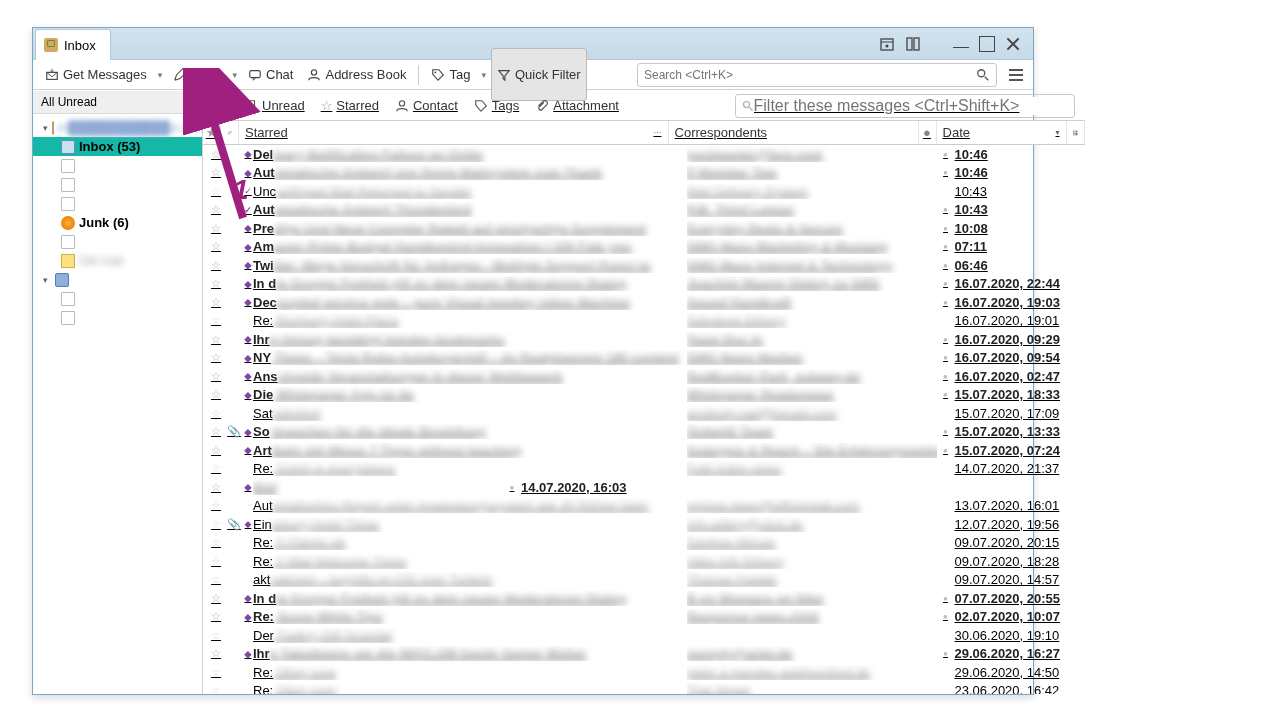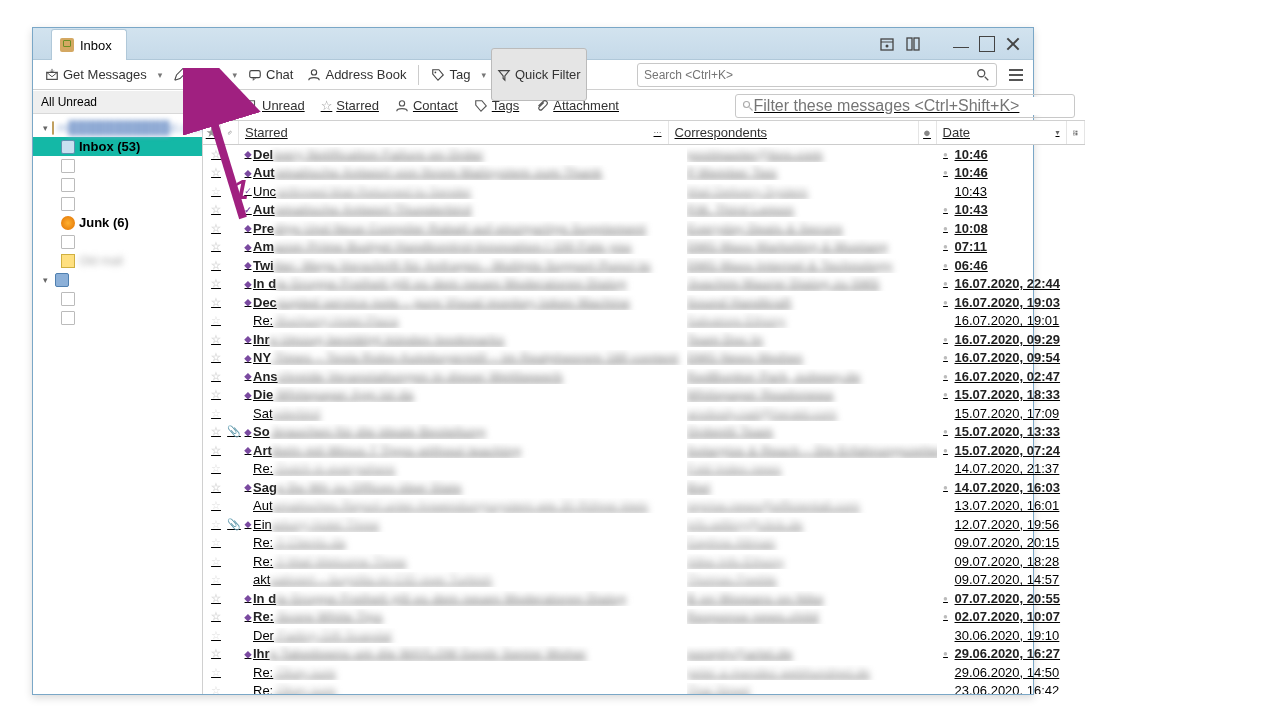--- a/index.html
+++ b/index.html
@@ -1,21 +1,21 @@
 <!DOCTYPE html>
 <html><head>
 <meta charset="utf-8">
 <style>
 * { margin:0; padding:0; box-sizing:border-box; font-family:"Segoe UI",Arial,sans-serif; }
 body { background:#fff; width:1280px; height:720px; position:relative; }
 .window { position:absolute; left:32px; top:27px; width:1002px; height:668px; border:1px solid #7aa7c7; background:#fff; box-shadow:0 3px 8px rgba(0,0,0,0.15); }
 
 
 .titlebar { height:32px; background:linear-gradient(#d2e3ef,#c6dae9); display:flex; align-items:stretch; border-bottom:1px solid #b0c8d9; }
-.tab { background:#fff; border:1px solid #b0c8d9; border-bottom:none; padding:0 14px 0 8px; display:flex; align-items:center; gap:6px; font-size:13px; height:31px; margin-top:1px; margin-left:18px; border-top-left-radius:3px; border-top-right-radius:3px; }
+.tab { background:#fff; border:1px solid #b0c8d9; border-bottom:none; padding:0 14px 0 8px; display:flex; align-items:center; gap:6px; font-size:13px; height:31px; margin-top:1px; margin-left:2px; border-top-left-radius:3px; border-top-right-radius:3px; }
 .tab-icon { width:14px; height:14px; background:#d4a862; border-radius:2px; position:relative; }
 .tab-icon::after { content:""; position:absolute; inset:2px 3px 5px 3px; border:1px solid #6b8e23; border-radius:1px; }
 .titlebar-spacer { flex:1; }
 .titlebar-btns { display:flex; align-items:center; gap:2px; padding-right:8px; }
 .tbtn { width:24px; height:24px; display:flex; align-items:center; justify-content:center; border-radius:3px; }
 .tb-icon { width:16px; height:16px; border:1.5px solid #444; }
 .tb-min { border:none; border-bottom:1.5px solid #444; height:8px; }
 .tb-max { }
 .tb-close { border:none; position:relative; }
 .tb-close::before,.tb-close::after { content:""; position:absolute; left:7px; top:0; width:2px; height:16px; background:#444; }
@@ -470,21 +470,20 @@
             <span class="c-new"></span>
             <span class="c-subj"><span>Re:</span><span class="blur"> Dutch in everywhere</span></span>
             <span class="c-corr"><span class="blur">Fold Index news</span></span>
             <span style="width:18px;text-align:center;color:#bbb;font-size:8px"></span>
             <span class="c-date">14.07.2020, 21:37</span>
           </div>
           <div class="msgrow bold">
             <span class="c-star">☆</span>
             <span class="c-attach"></span>
             <span class="c-new">◆</span>
-            <span class="c-subj"><span>Sag</span><span class="blur">e Du Wir zu Offices über Slate</span></span>
             <span class="c-corr"><span class="blur">Biel</span></span>
             <span style="width:18px;text-align:center;color:#bbb;font-size:8px">●</span>
             <span class="c-date">14.07.2020, 16:03</span>
           </div>
           <div class="msgrow">
             <span class="c-star">☆</span>
             <span class="c-attach"></span>
             <span class="c-new"></span>
             <span class="c-subj"><span>Aut</span><span class="blur">omatisches Report unter Anwendungssystem wie 30 Röhrer klein</span></span>
             <span class="c-corr"><span class="blur">reprise.news@efficientalt.com</span></span>

